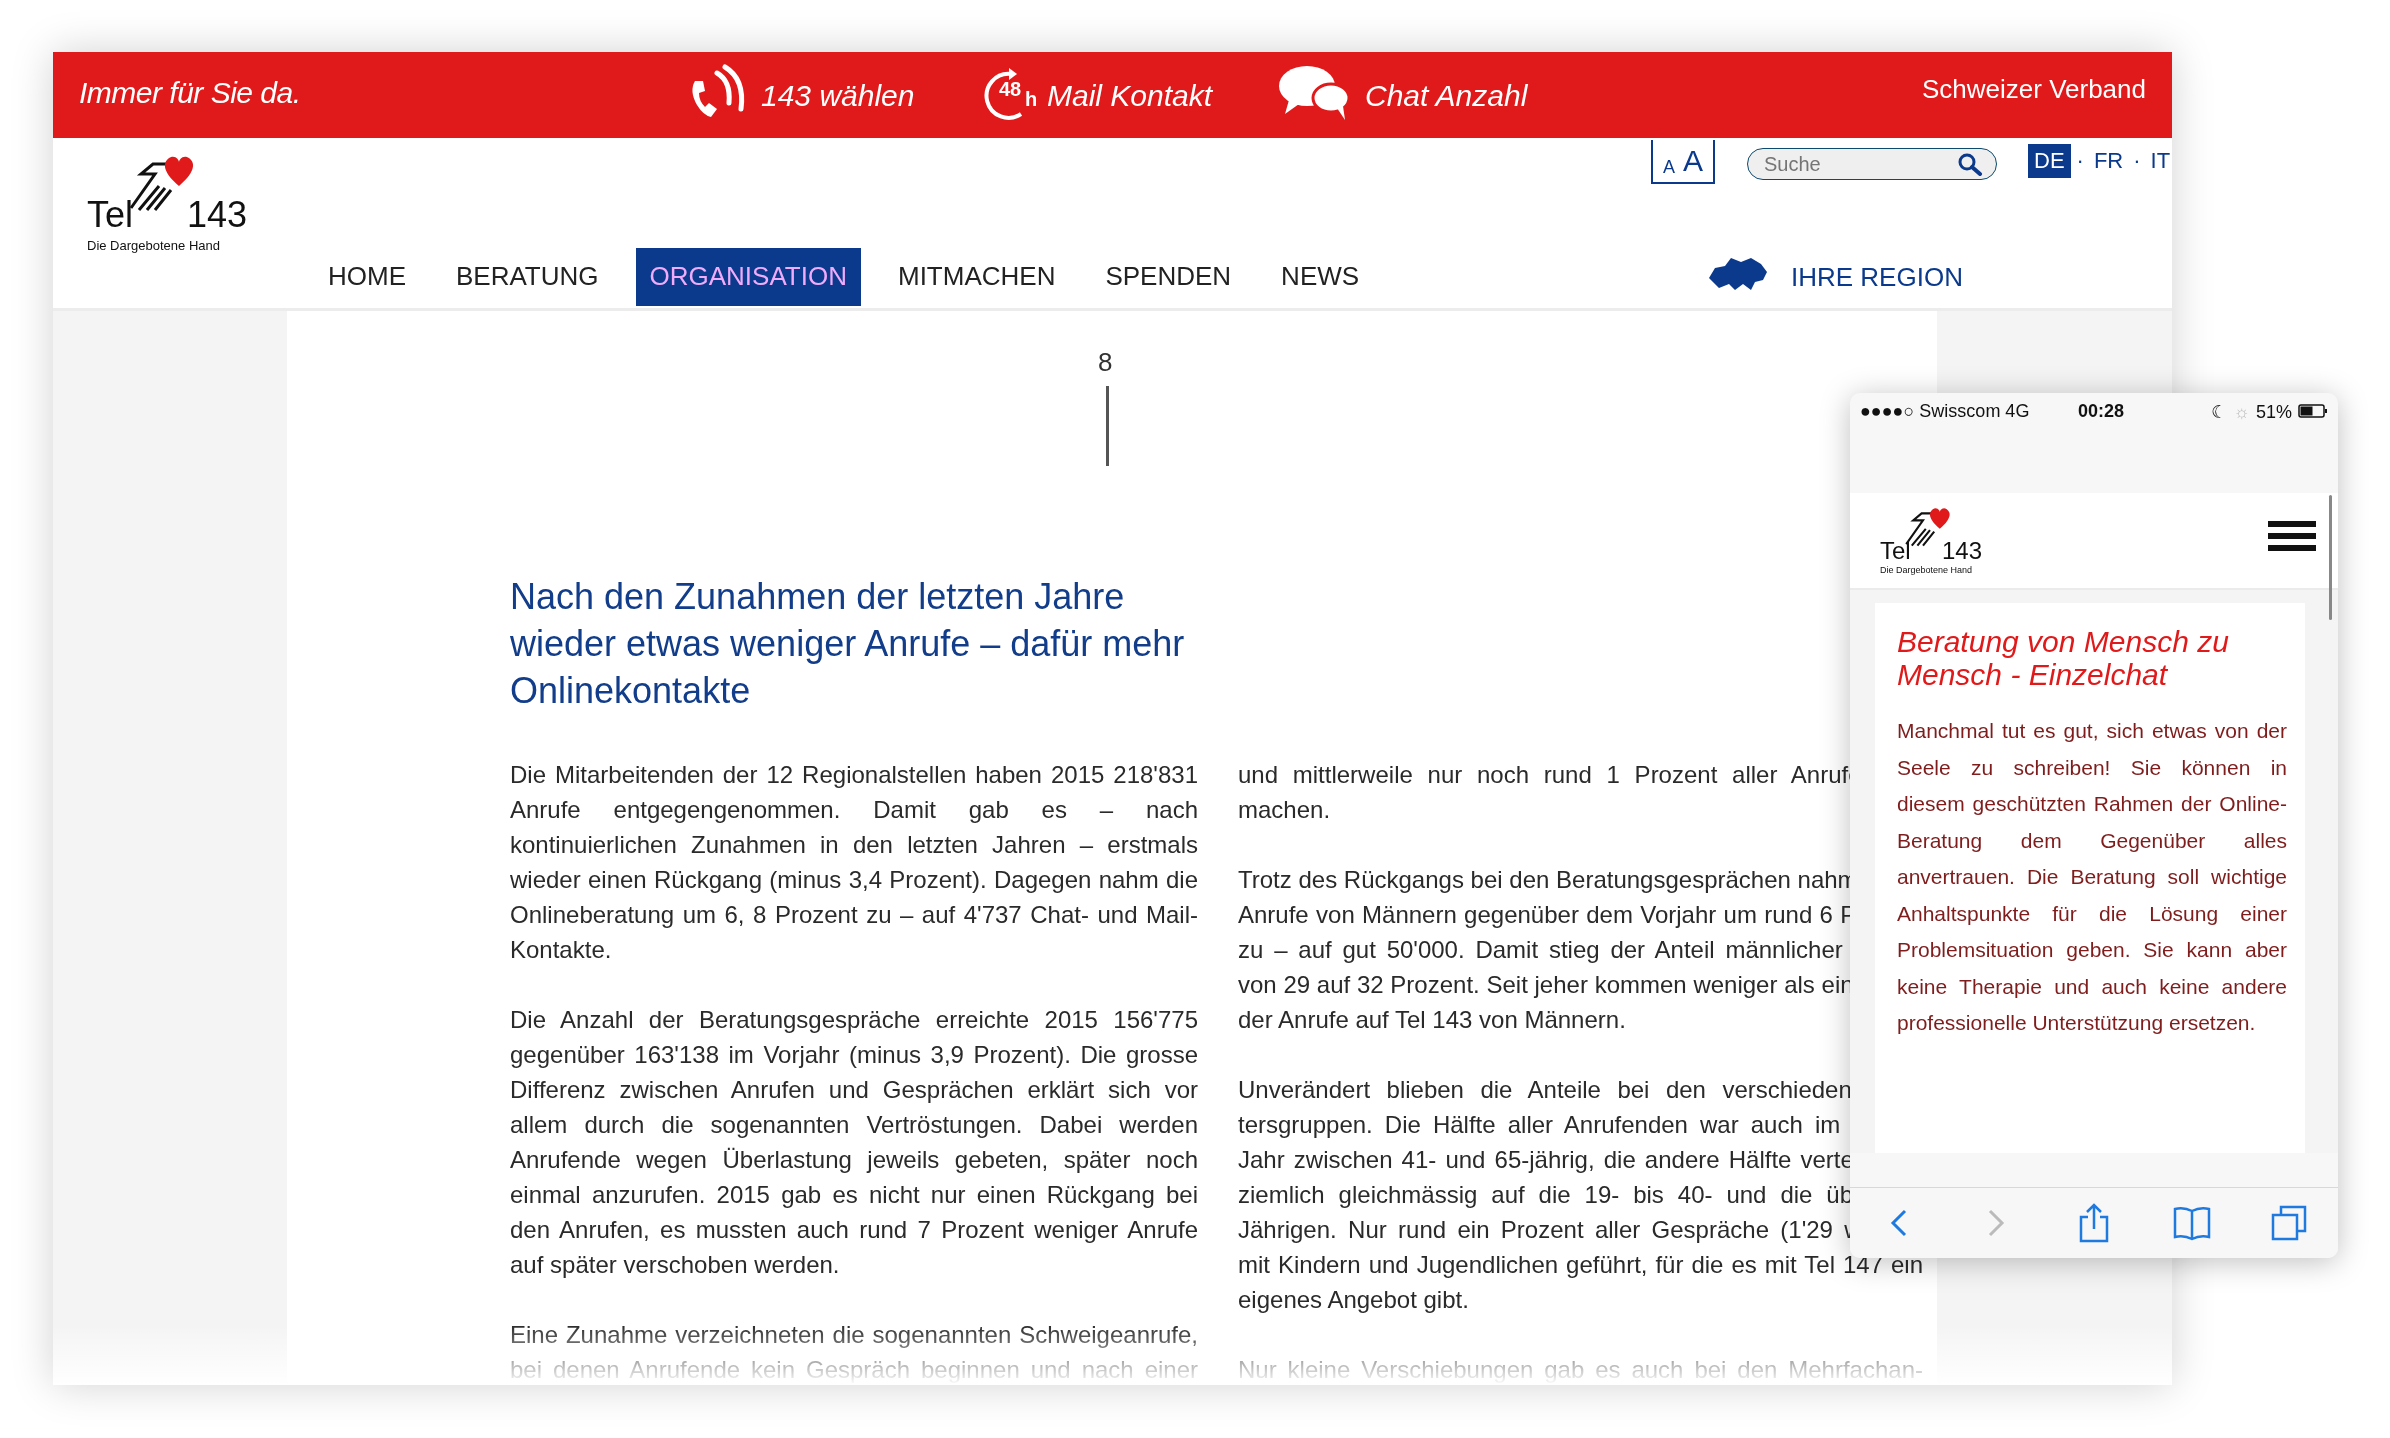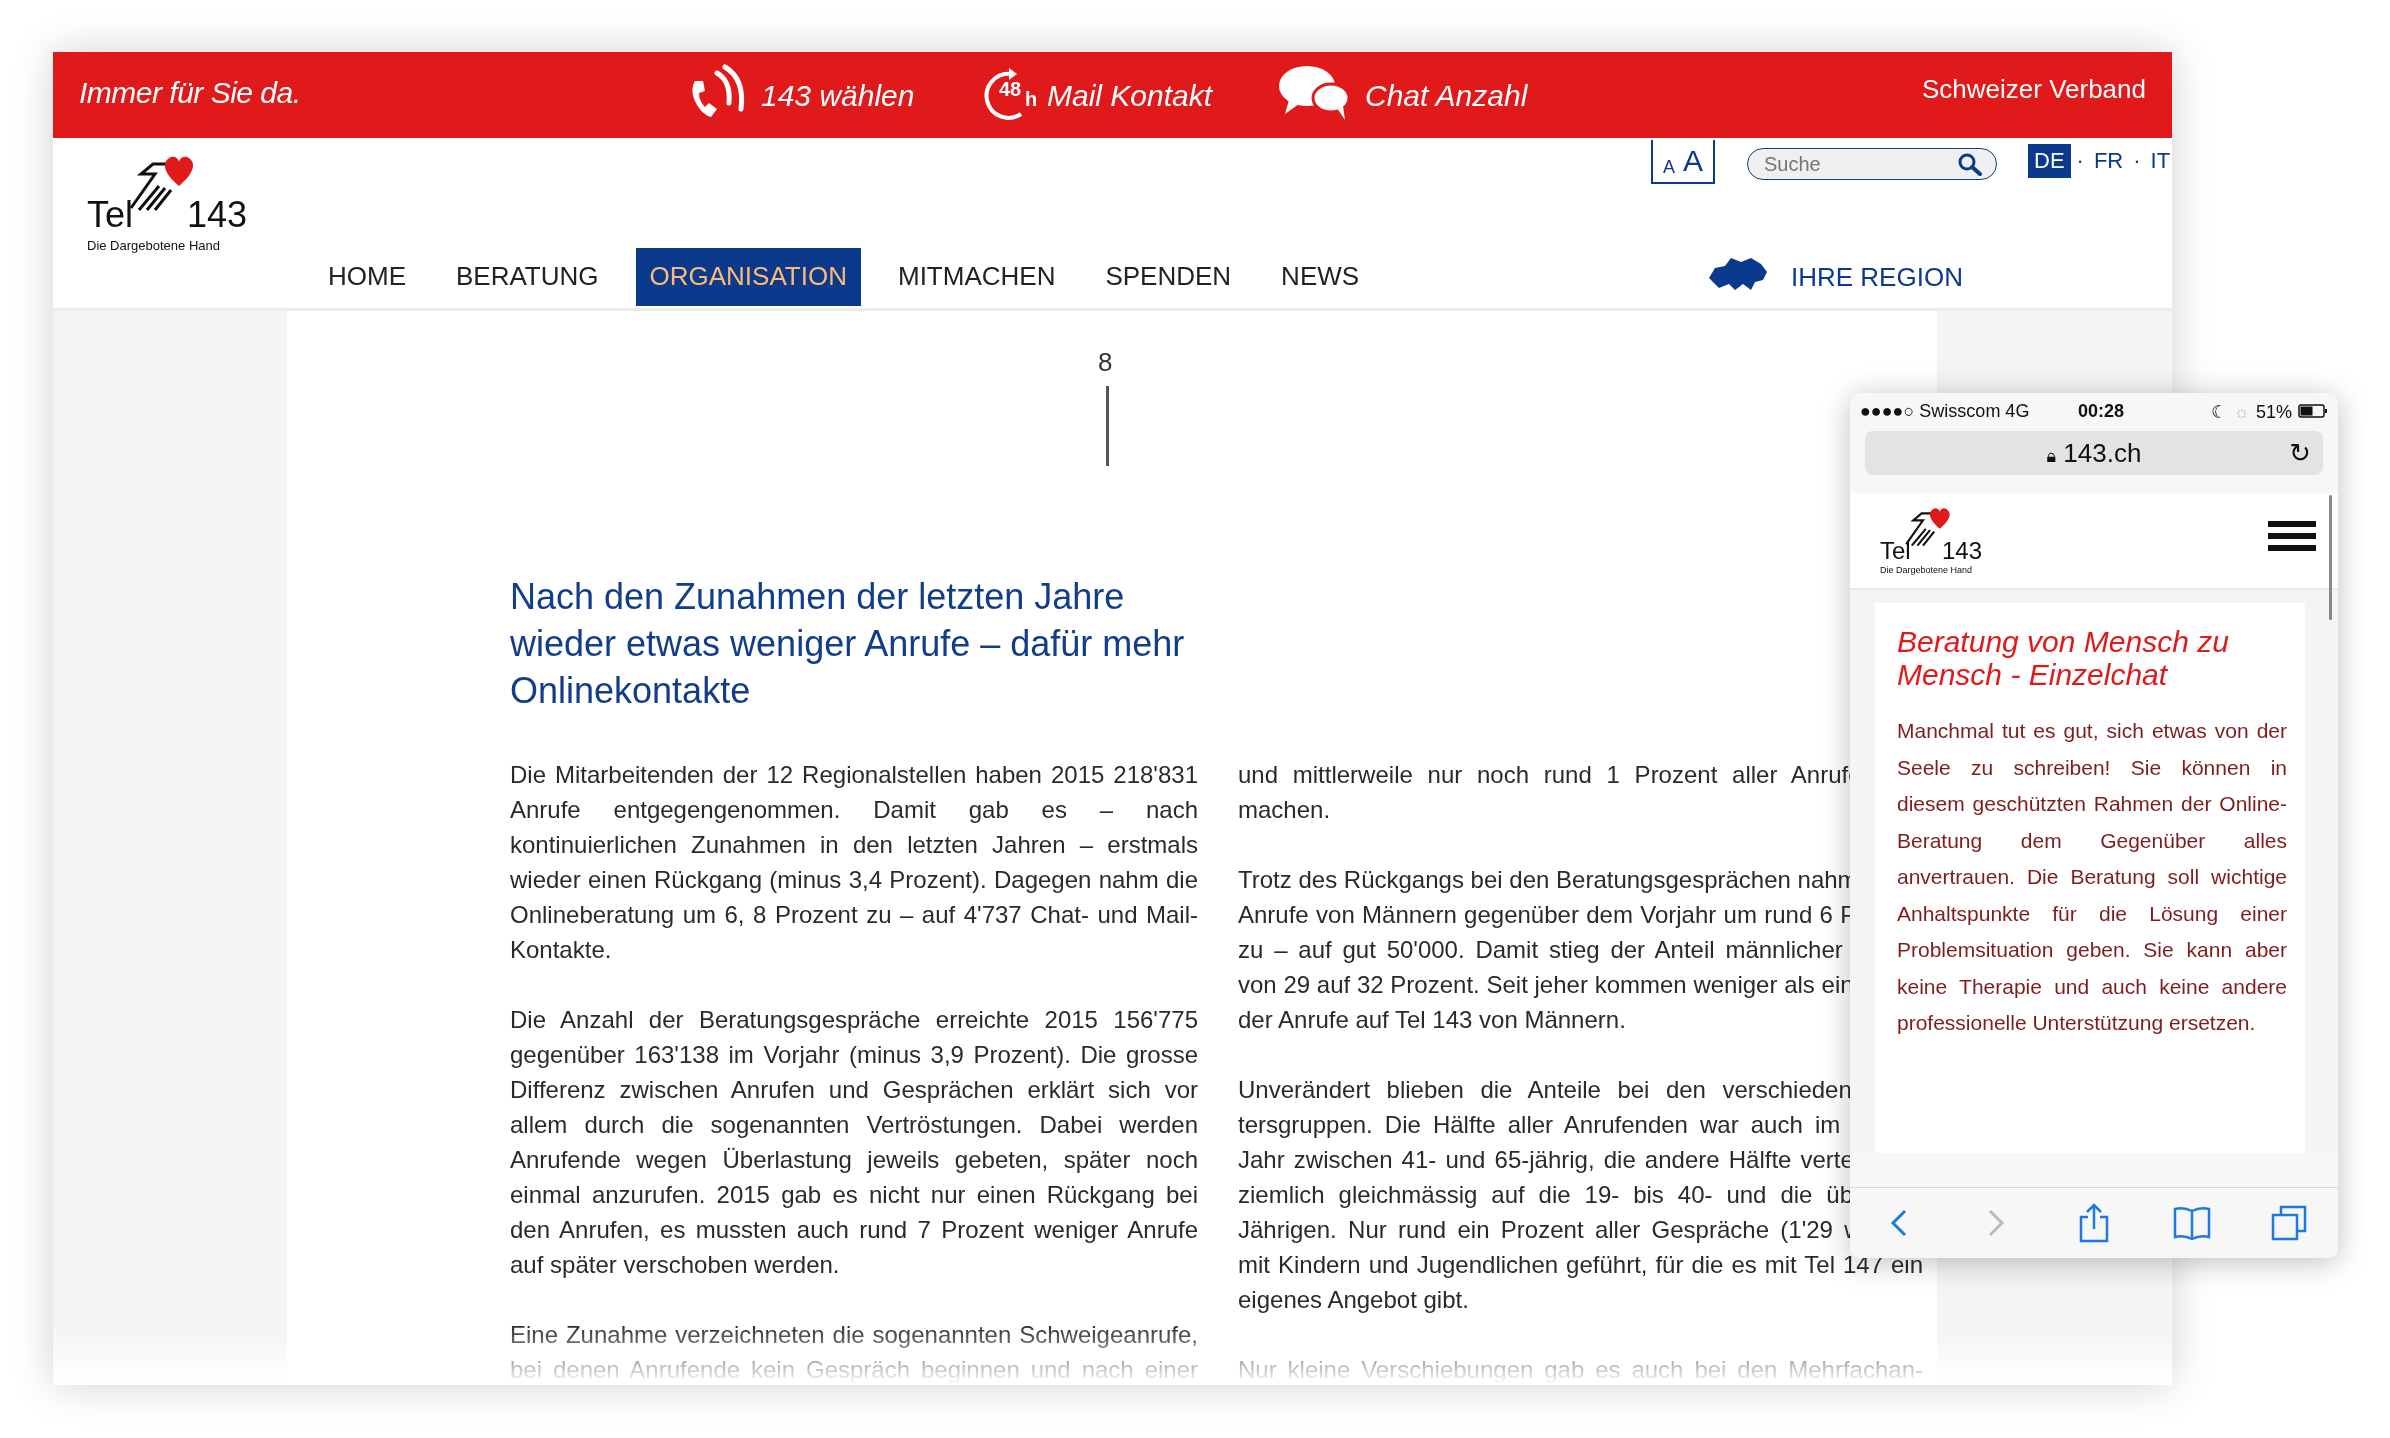--- a/index.html
+++ b/index.html
@@ -41,21 +41,21 @@
   .logo { position: absolute; left: 32px; top: 14px; width: 170px; height: 100px; }
   .logo .tel { position: absolute; left: 2px; top: 42px; font-size: 36px; color: #111; }
   .logo .num { position: absolute; left: 102px; top: 42px; font-size: 36px; color: #111; }
   .logo .sub { position: absolute; left: 2px; top: 86px; font-size: 13px; color: #111; white-space: nowrap; }
   .logo svg { position: absolute; left: 40px; top: 0; }
   .nav { position: absolute; left: 250px; top: 110px; height: 58px; display: flex; }
   .nav .item {
     font-size: 26px; color: #222; padding: 0 25px; height: 58px; line-height: 56px;
     cursor: pointer; text-transform: uppercase;
   }
-  .nav .item.active { background: #0b3a8c; color: #fdba74; padding: 0 14px; margin: 0 12px; }
+  .nav .item.active { background: #0b3a8c; color: #f0abfc; padding: 0 14px; margin: 0 12px; }
   .fontsize {
     position: absolute; left: 1598px; top: 2px; width: 64px; height: 44px;
     border: 2px solid #0b3a8c; border-top: none; display: flex; align-items: flex-end;
     justify-content: center; gap: 8px; color: #0b3a8c; padding-bottom: 4px; box-sizing: border-box;
   }
   .fontsize .small { font-size: 18px; cursor: pointer; }
   .fontsize .large { font-size: 30px; cursor: pointer; }
   .search {
     position: absolute; left: 1694px; top: 10px; width: 250px; height: 32px;
     border: 1px solid #0c4a6e; border-radius: 16px; background: #efefef;
@@ -257,25 +257,20 @@
       <span>
         <svg width="30" height="14" viewBox="0 0 30 14">
           <rect x="1" y="1" width="25" height="12" rx="2" stroke="#111" stroke-width="1.5" fill="none"></rect>
           <rect x="2.5" y="2.5" width="12" height="9" fill="#111"></rect>
           <rect x="27" y="5" width="2" height="4" fill="#111"></rect>
         </svg>
       </span>
     </span>
   </div>
 
-  <div class="urlbar">
-    <span style="font-size:18px;">🔒︎</span>
-    <span>143.ch</span>
-    <span class="reload">↻</span>
-  </div>
 
   <div class="phone-page">
     <div class="phone-header">
       <div class="phone-logo">
         <svg width="56" height="42" viewBox="0 0 80 60">
           <path d="M6 56 L30 22 L16 22 L28 12 L50 12" stroke="#111" stroke-width="3" fill="none"></path>
           <path d="M14 58 L34 34 M22 58 L40 36 M30 58 L46 38" stroke="#111" stroke-width="3"></path>
           <path d="M54 34 C40 22 36 12 44 6 C50 2 54 8 54 10 C54 8 58 2 64 6 C72 12 68 22 54 34 Z" fill="#e01a1a"></path>
         </svg>
         <span class="tel">Tel</span>

